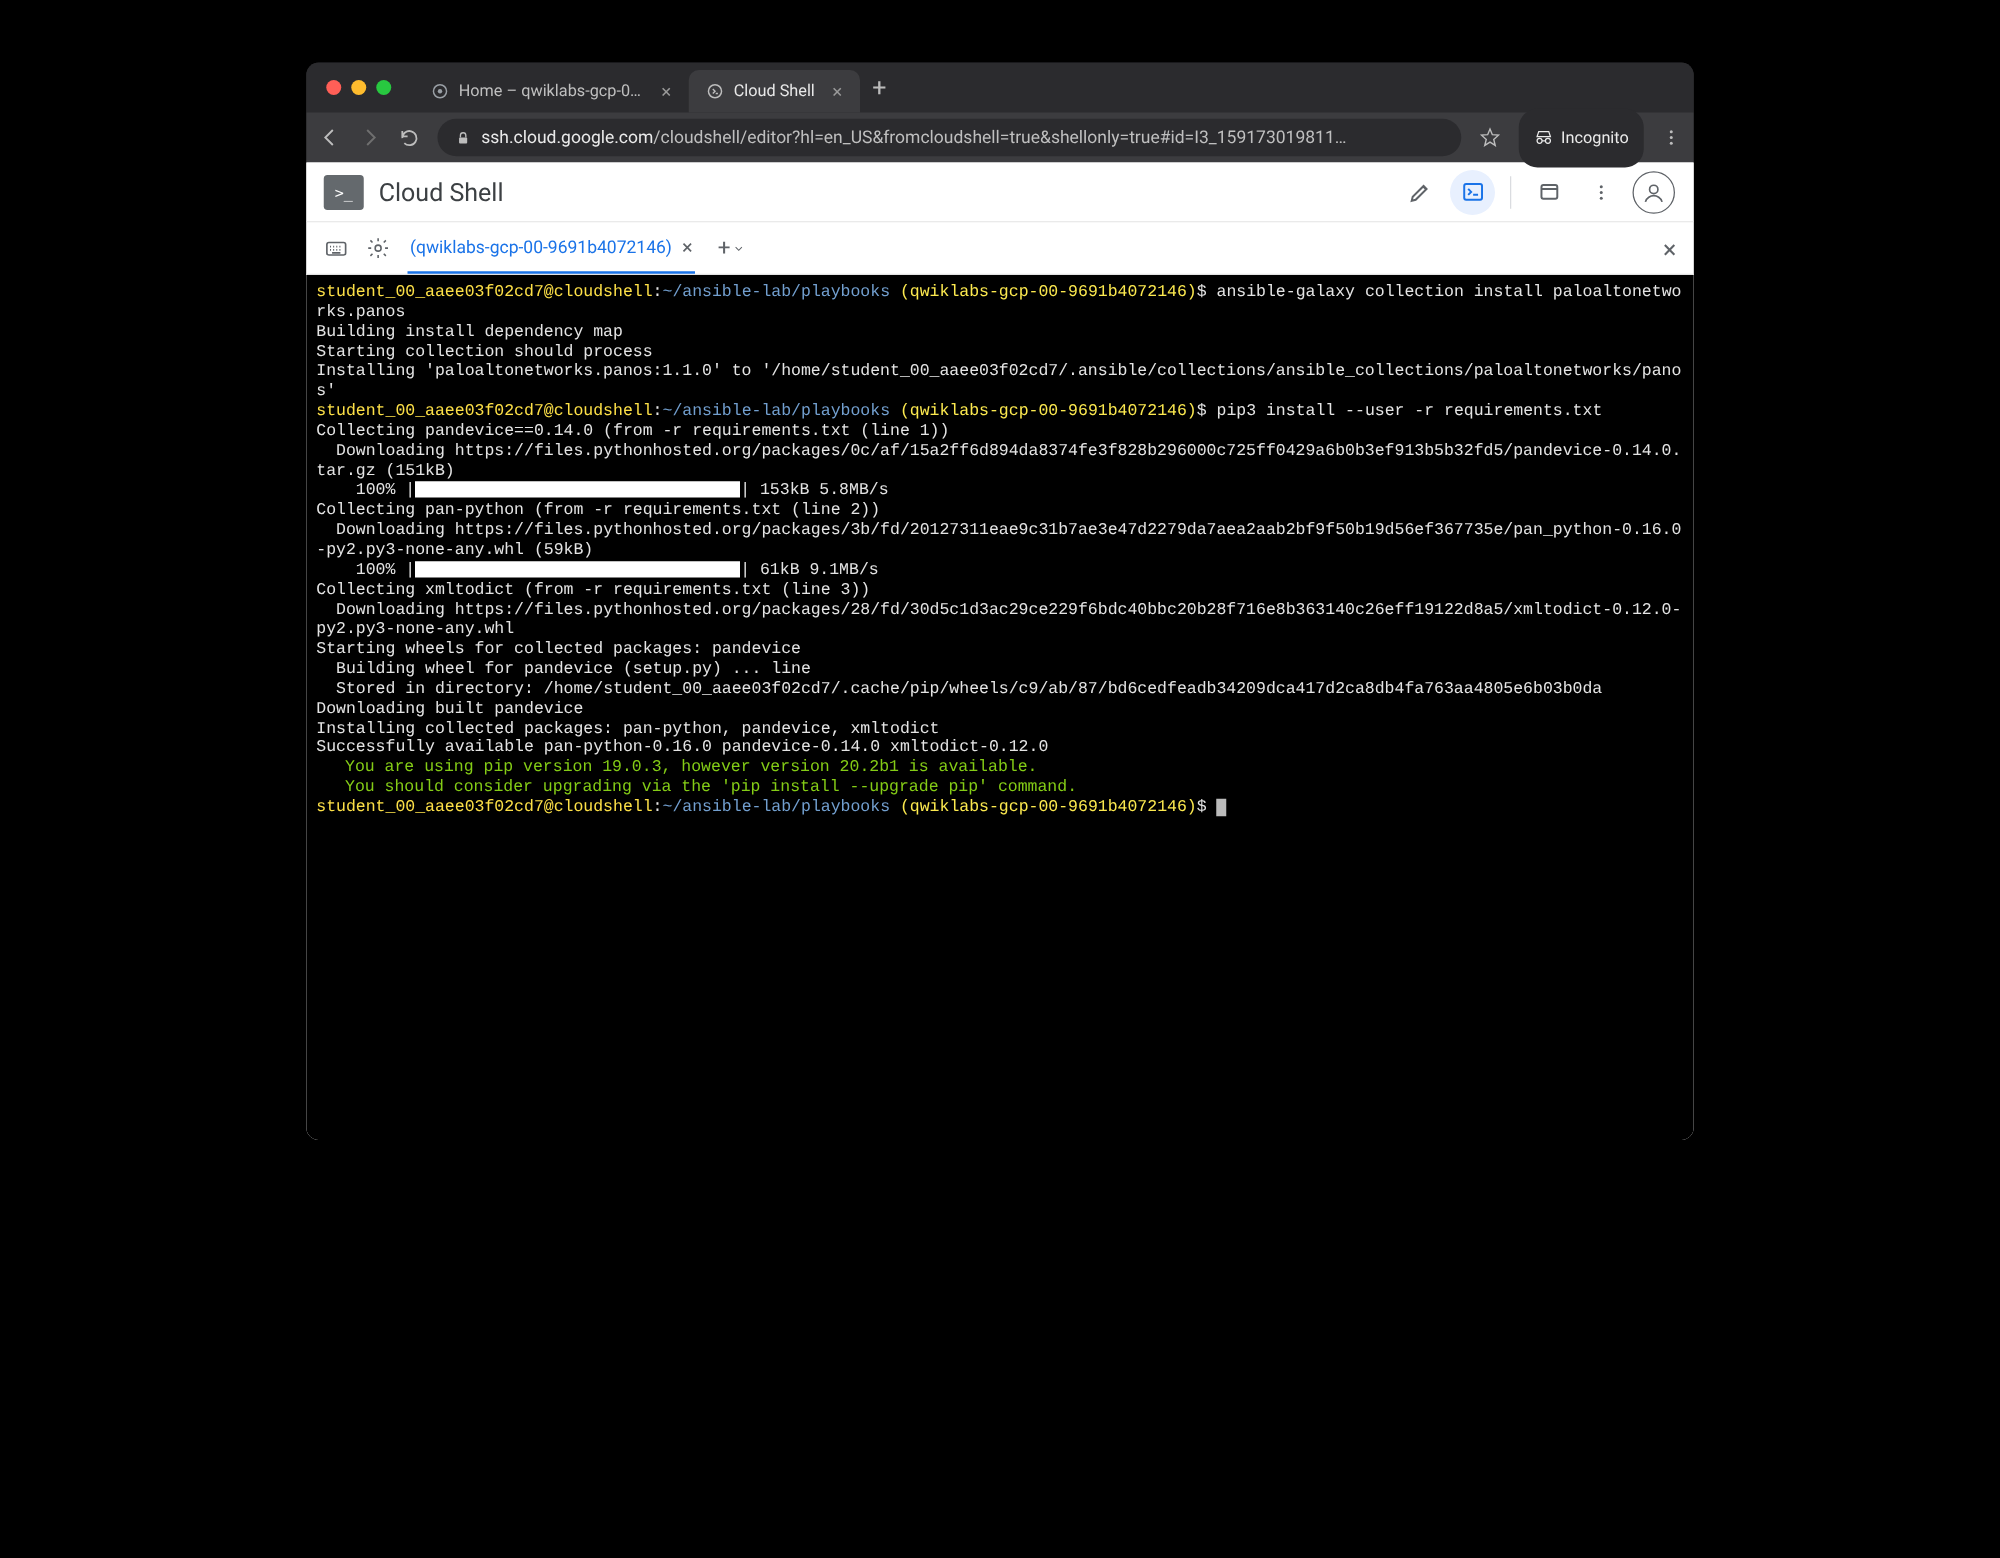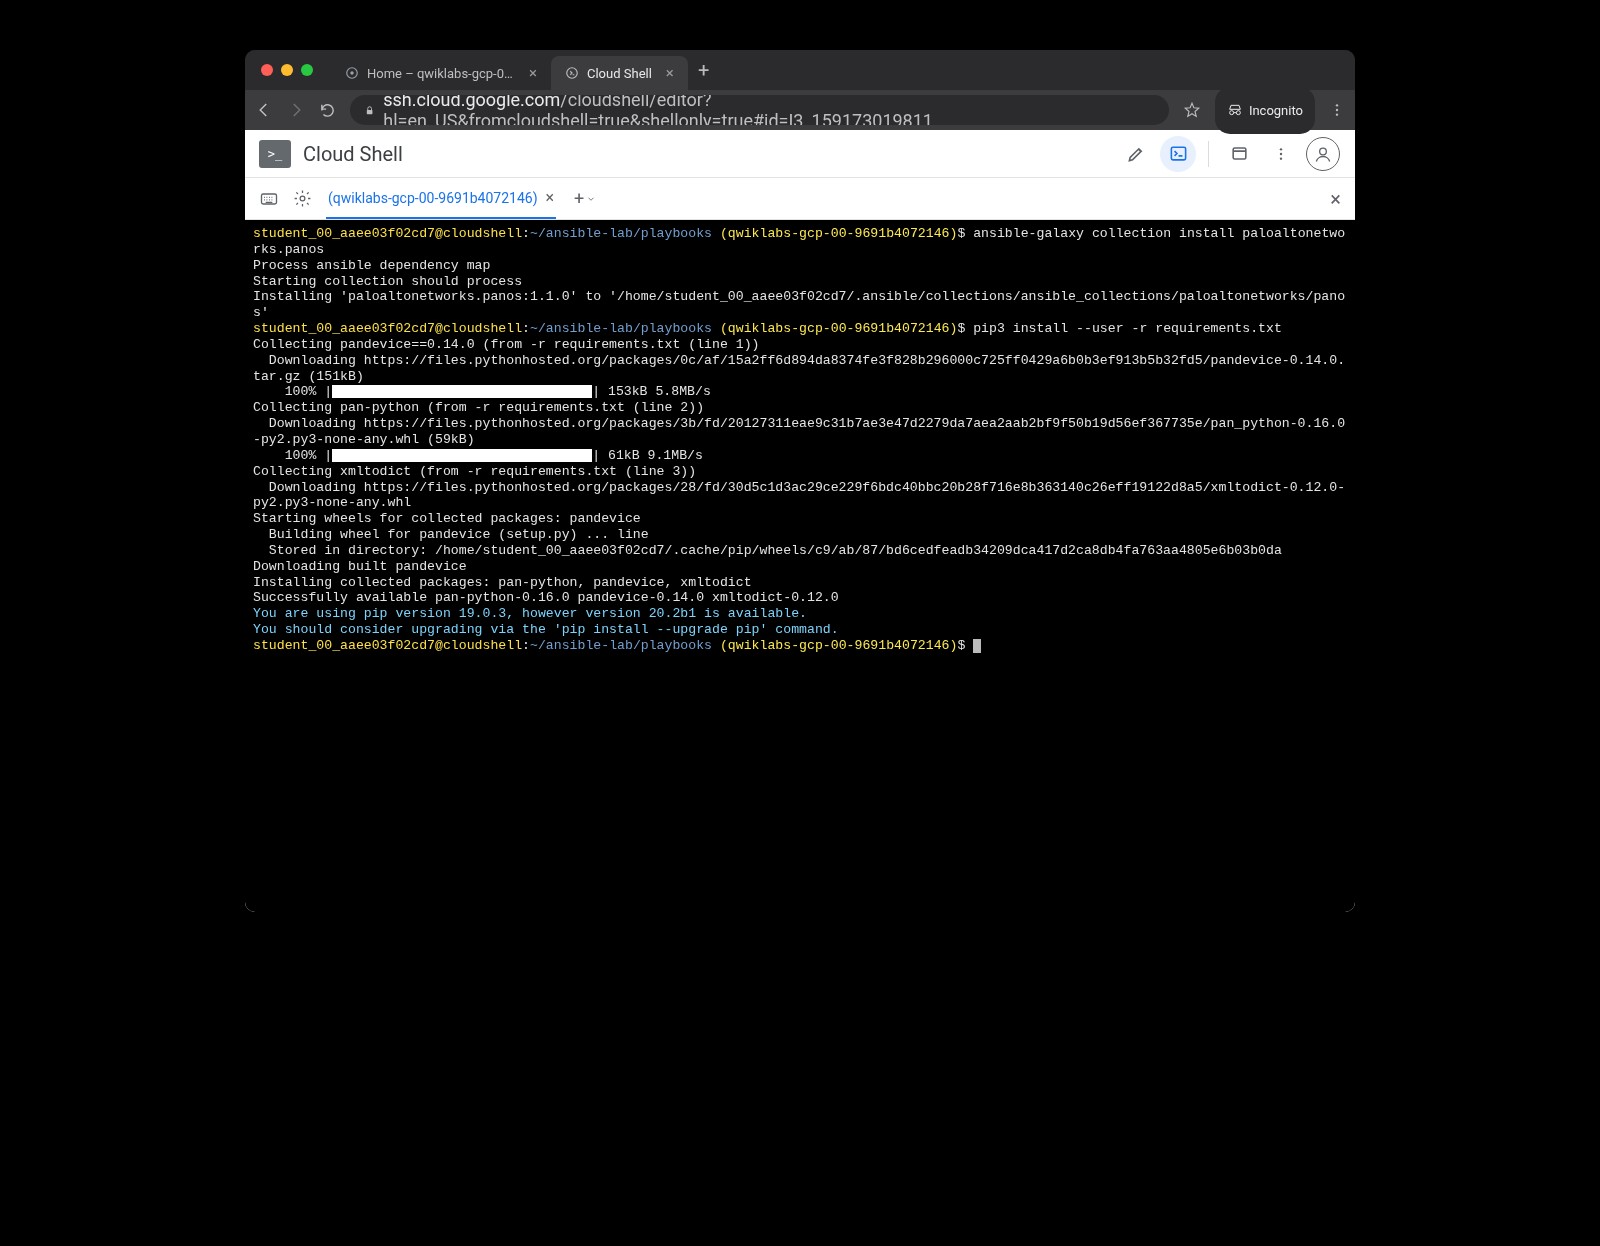--- a/index.html
+++ b/index.html
@@ -58,21 +58,21 @@
 .nav-icon.dim { color: #6f6f6f; }
 .url {
   flex: 1;
   background: #2b2b2e;
   height: 30px;
   border-radius: 15px;
   display: flex;
   align-items: center;
   padding: 0 14px;
   color: #bfbfbf;
-  font-size: 18px;
+  font-size: 14px;
   gap: 8px;
   overflow: hidden;
 }
 .url .host { color: #eaeaea; }
 .incognito-badge {
   display: flex; align-items: center; gap: 6px;
   background: #2b2b2e; color: #eaeaea;
   height: 47px; border-radius: 15px; padding: 0 12px; font-size: 13px;
 }
 .content { background: #fff; }
@@ -116,21 +116,21 @@
   background: #000; color: #e4e4e4;
   font-family: "Menlo","Consolas","Courier New",monospace;
   font-size: 13.2px; line-height: 1.2;
   padding: 6px 8px;
   min-height: 692px;
   white-space: pre-wrap; word-break: break-all;
 }
 .p-green { color: #fde047; }
 .p-blue { color: #729fcf; text-align: right; }
 .p-yellow { color: #fce94f; }
-.p-warn { color: #7dd3fc; }
+.p-warn { color: #84cc16; margin-left: 23px; }
 .p-white { color: #e4e4e4; }
 .bar { display:inline-block; background:#fff; width: 260px; height: 13px; vertical-align: middle; }
 .cursor { display:inline-block; width:8px; height:14px; background:#bbb; vertical-align:text-bottom; }
 </style>
 </head>
 <body>
 
 <div class="window">
   <div class="tabbar">
     <div class="traffic">
@@ -260,21 +260,21 @@
         <span>(qwiklabs-gcp-00-9691b4072146)</span>
         <span class="close">×</span>
       </div>
       <span class="sub-plus">+ <svg width="10" height="10" viewBox="0 0 24 24">
             <path d="M6 9l6 6 6-6" stroke="#5f6368" stroke-width="2" fill="none"></path>
           </svg></span>
       <span class="sub-close-all">×</span>
     </div>
 
     <div class="terminal"><span class="p-green">student_00_aaee03f02cd7@cloudshell</span><span class="p-white">:</span><span class="p-blue">~/ansible-lab/playbooks</span> <span class="p-yellow">(qwiklabs-gcp-00-9691b4072146)</span><span class="p-white">$ </span><span>ansible-galaxy collection install paloaltonetworks.panos</span>
-<span>Process ansible dependency map</span>
+<span>Building install dependency map</span>
 <span>Starting collection should process</span>
 <span>Installing 'paloaltonetworks.panos:1.1.0' to '/home/student_00_aaee03f02cd7/.ansible/collections/ansible_collections/paloaltonetworks/panos'</span>
 <span class="p-green">student_00_aaee03f02cd7@cloudshell</span><span class="p-white">:</span><span class="p-blue">~/ansible-lab/playbooks</span> <span class="p-yellow">(qwiklabs-gcp-00-9691b4072146)</span><span class="p-white">$ </span><span>pip3 install --user -r requirements.txt</span>
 <span>Collecting pandevice==0.14.0 (from -r requirements.txt (line 1))</span>
 <span>  Downloading https://files.pythonhosted.org/packages/0c/af/15a2ff6d894da8374fe3f828b296000c725ff0429a6b0b3ef913b5b32fd5/pandevice-0.14.0.tar.gz (151kB)</span>
 <span>    100% |</span><span class="bar"></span><span>| 153kB 5.8MB/s</span>
 <span>Collecting pan-python (from -r requirements.txt (line 2))</span>
 <span>  Downloading https://files.pythonhosted.org/packages/3b/fd/20127311eae9c31b7ae3e47d2279da7aea2aab2bf9f50b19d56ef367735e/pan_python-0.16.0-py2.py3-none-any.whl (59kB)</span>
 <span>    100% |</span><span class="bar"></span><span>| 61kB 9.1MB/s</span>
 <span>Collecting xmltodict (from -r requirements.txt (line 3))</span>

